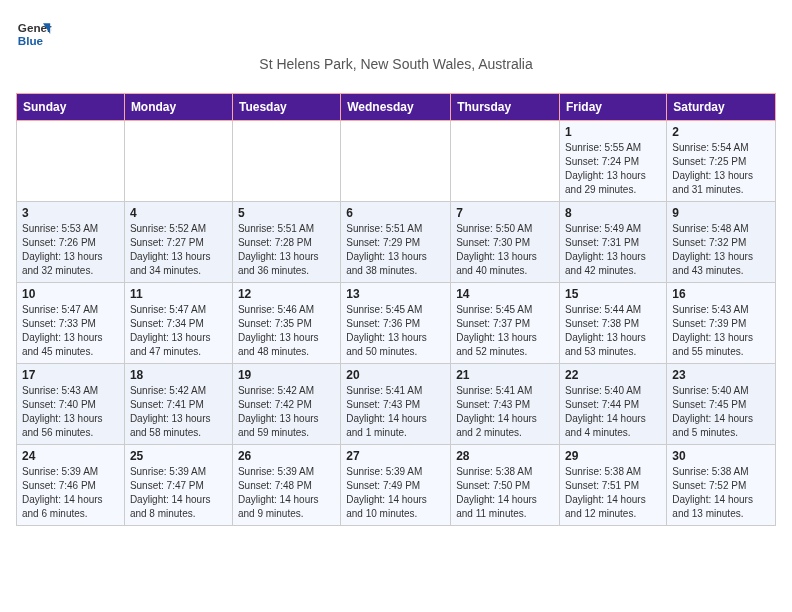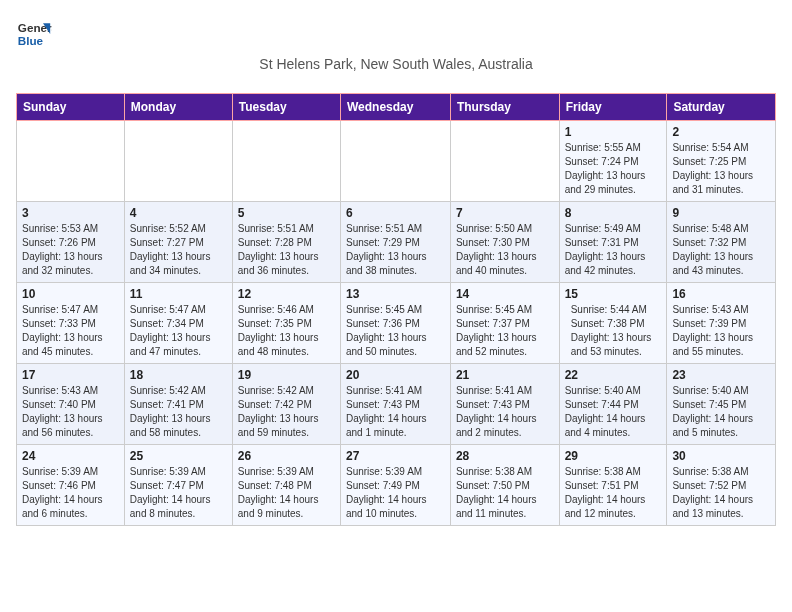--- a/index.html
+++ b/index.html
@@ -214,21 +214,21 @@
         </td>
         <td>
           <span class="day-num">14</span>
           <div class="day-info" style="white-space: pre-line;">Sunrise: 5:45 AM
 Sunset: 7:37 PM
 Daylight: 13 hours
 and 52 minutes.</div>
         </td>
         <td>
           <span class="day-num">15</span>
-          <div class="day-info" style="white-space: pre-line; margin-left: 6px;">Sunrise: 5:44 AM
+          <div class="day-info" style="white-space: pre-line;">Sunrise: 5:44 AM
 Sunset: 7:38 PM
 Daylight: 13 hours
 and 53 minutes.</div>
         </td>
         <td>
           <span class="day-num">16</span>
           <div class="day-info" style="white-space: pre-line;">Sunrise: 5:43 AM
 Sunset: 7:39 PM
 Daylight: 13 hours
 and 55 minutes.</div>

